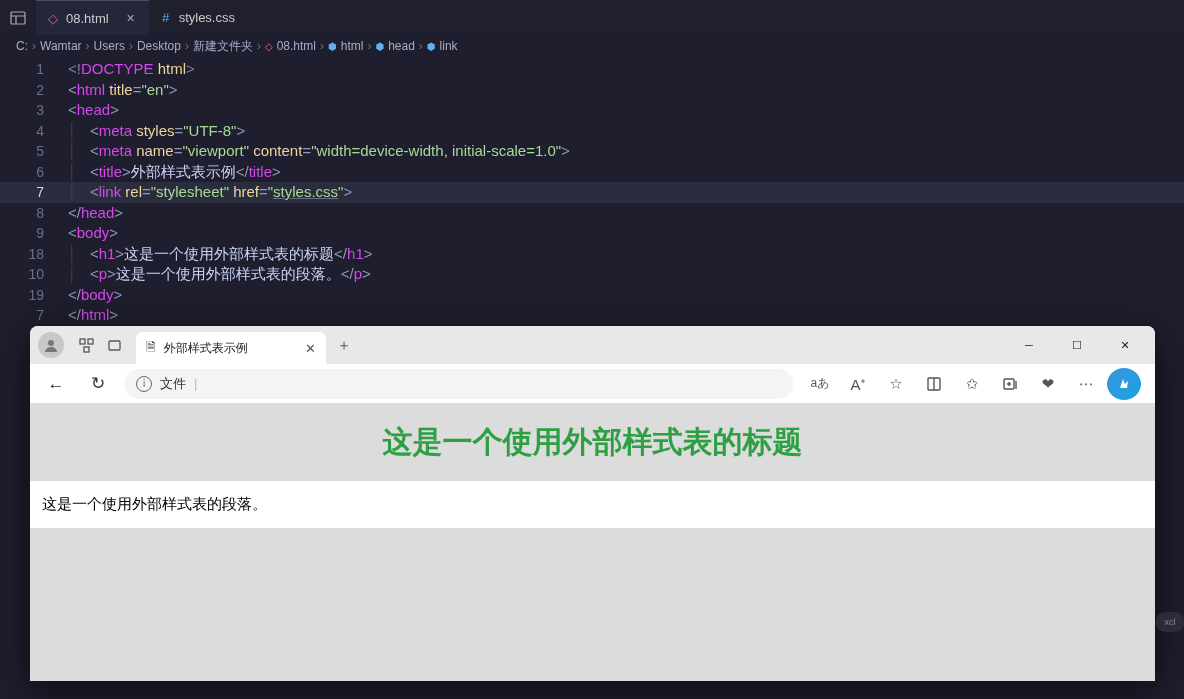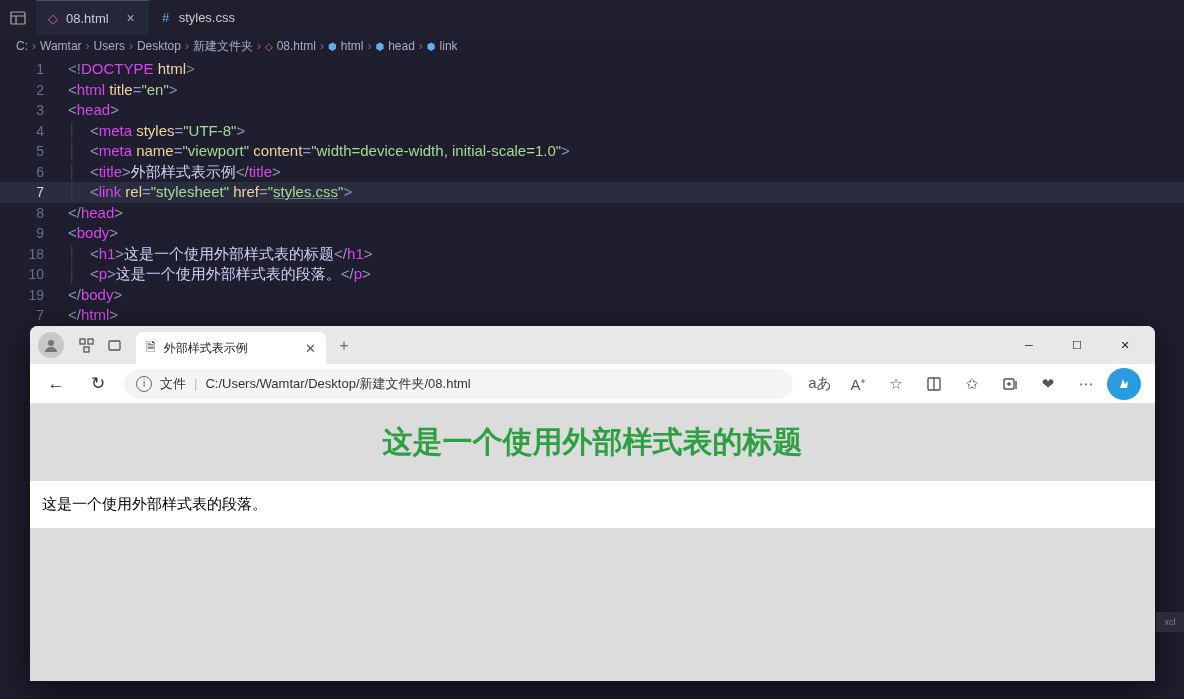--- a/index.html
+++ b/index.html
@@ -48,21 +48,21 @@
 .urlbar .sep2{color:#bbb}
 .ractions{display:flex;align-items:center;gap:4px;padding-right:4px}
 .ractions div{width:34px;height:32px;display:flex;align-items:center;justify-content:center;color:#555;font-size:15px}
 .bing{width:28px;height:28px;border-radius:50%;background:linear-gradient(135deg,#3a96dd,#1ba1e2);display:flex;align-items:center;justify-content:center}
 .bcontent{flex:1;background:#dcdcdc;display:flex;flex-direction:column}
 .h1wrap{background:#dcdcdc;padding:18px 0}
 .h1{text-align:center;font-size:30px;font-weight:700;color:#2ea043}
 .pwrap{background:#fff;padding:14px 12px}
 .ptext{font-size:15px;color:#000}
 .watermark{position:absolute;right:6px;bottom:8px;font-size:9px;color:#555}
-.rightedge{position:absolute;right:0;top:612px;width:28px;height:20px;background:#2b2b3a;color:#888;font-size:9px;display:flex;align-items:center;justify-content:center;border-radius:1px}
+.rightedge{position:absolute;right:0;top:612px;width:28px;height:20px;background:#2b2b3a;color:#888;font-size:9px;display:flex;align-items:center;justify-content:center;border-radius:9px}
 </style>
 </head>
 <body>
 
 <div class="vscode">
  <div class="tabbar">
   <div class="layout-icon">
         <svg width="16" height="16" viewBox="0 0 16 16" fill="none" stroke="#aaa" stroke-width="1.2">
           <rect x="1" y="2" width="14" height="12" rx="1"></rect>
           <path d="M1 6h14M6 6v8"></path>
@@ -189,24 +189,23 @@
    <div>✕</div>
   </div>
  </div>
  <div class="baddr">
   <div class="nav">←</div>
   <div class="nav">↻</div>
   <div class="urlbar">
    <span class="info">i</span>
    <span>文件</span>
    <span class="sep2">|</span>
-   <span>C:/Users/Wamtar/Desktop/新建文件夹/08.html</span>
   </div>
   <div class="ractions">
-   <div style="font-size:15px">aあ</div>
+   <div style="font-size:12px">aあ</div>
    <div>A⁺</div>
    <div>☆</div>
    <div>
           <svg width="16" height="16" viewBox="0 0 16 16" fill="none" stroke="#555" stroke-width="1.4">
             <rect x="2" y="2" width="12" height="12" rx="1"></rect>
             <path d="M8 2v12"></path>
           </svg>
         </div>
    <div>✩</div>
    <div>

